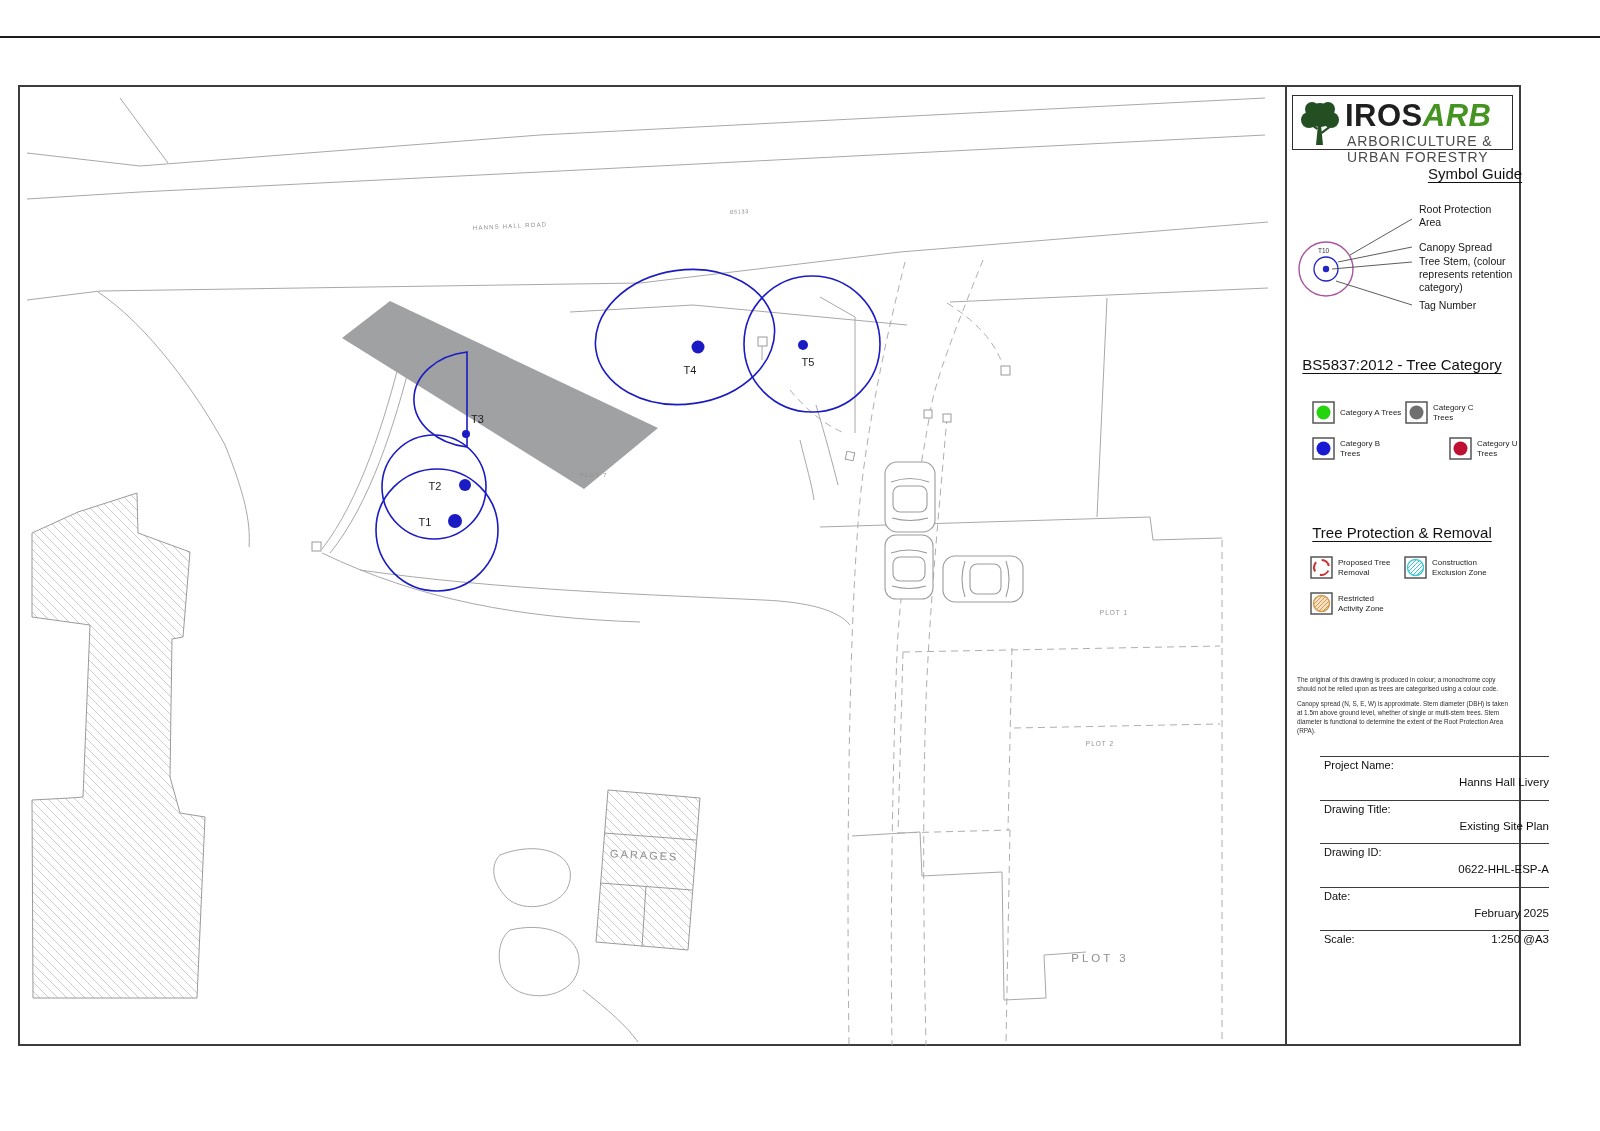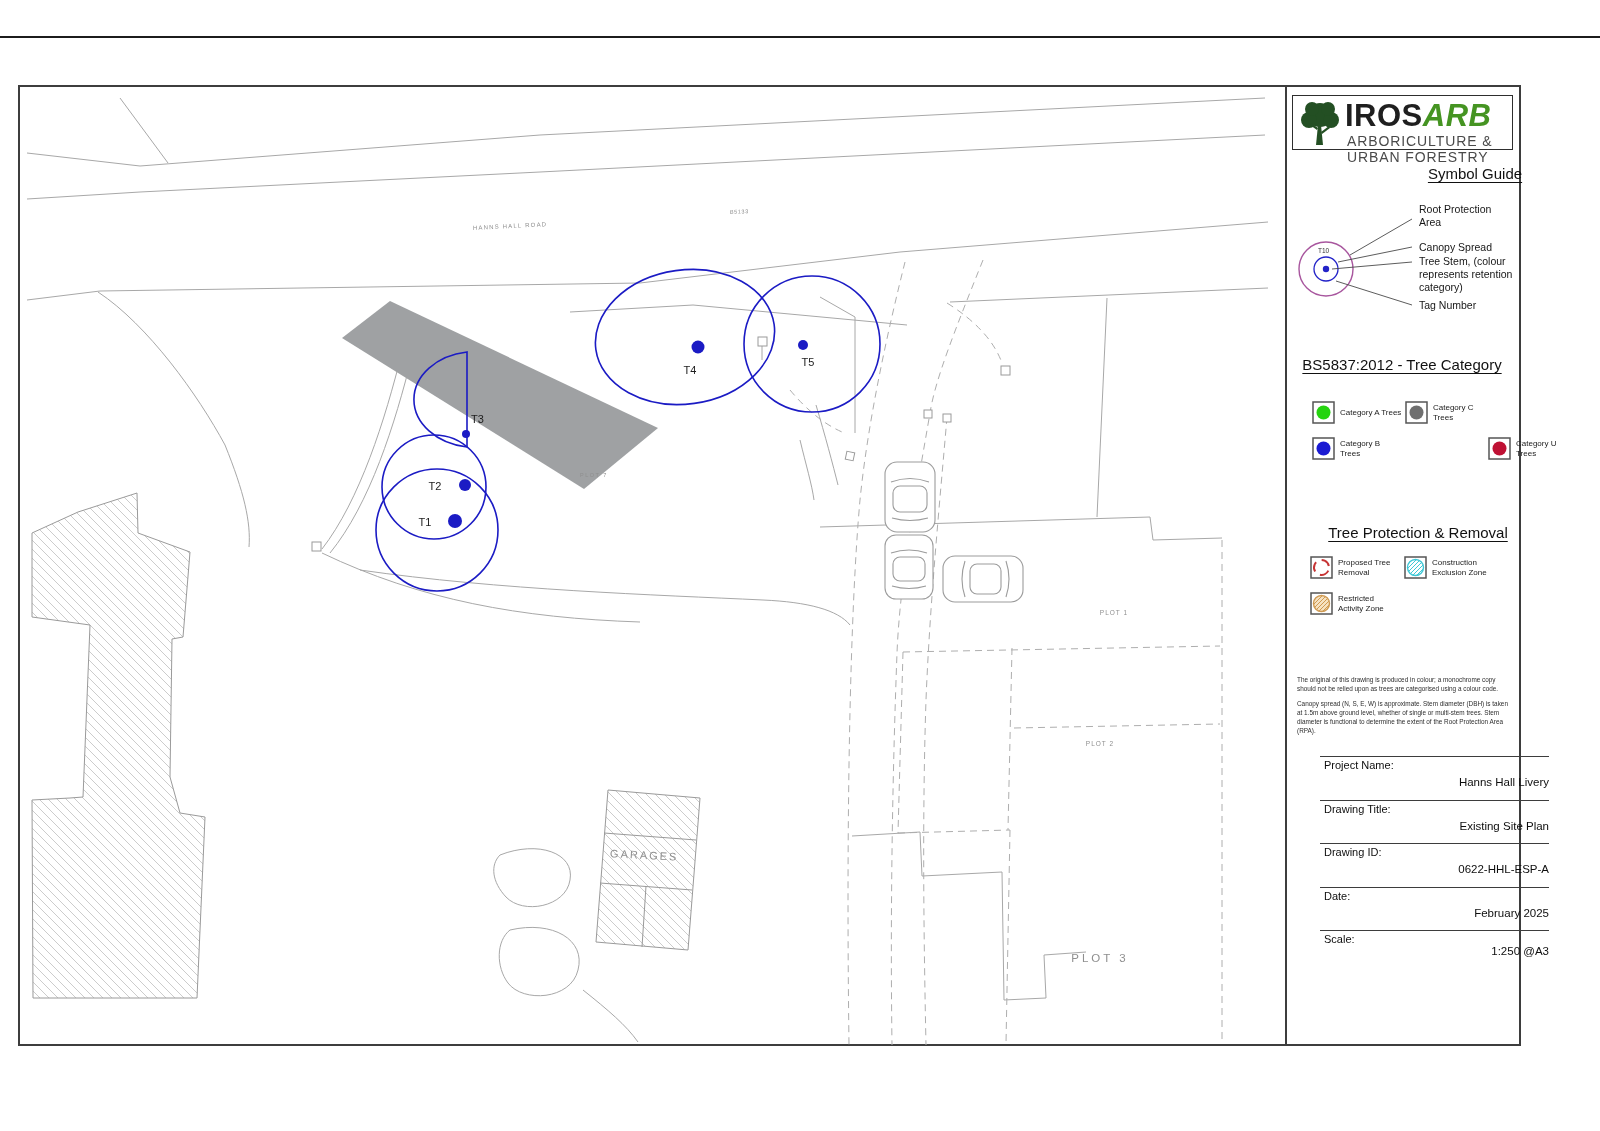--- a/index.html
+++ b/index.html
@@ -18,21 +18,21 @@
   .tb-h span{text-decoration:underline;text-underline-offset:3px;}
   .sg-label{position:absolute;left:125px;width:94px;font-size:10.5px;line-height:1.26;color:#161616;}
   .chip-item{position:absolute;display:flex;align-items:center;}
   .chip-item span{margin-left:5px;font-size:8px;color:#222;line-height:1.25;width:62px;}
   .notes{left:1297px;top:676px;width:212px;font-size:6.4px;line-height:1.4;color:#2e2e2e;}
   .notes p{margin:0 0 6px 0;}
   #fields{left:1288px;top:756px;width:229px;margin-left:32px;}
   .frow{border-top:1.4px solid #3d3d3d;position:relative;box-sizing:border-box;}
   .flabel{position:absolute;left:4px;top:2px;font-size:11px;color:#0e0e0e;}
   .fvalue{position:absolute;left:0;right:0;top:19px;text-align:right;font-size:11.5px;color:#0e0e0e;}
-  .frow.short .fvalue{top:14px;}
+  .frow.short .fvalue{top:2px;}
   
   text{font-family:"Liberation Sans",sans-serif;}
   .t-gray{fill:#8f8f8f;}
   .t-tag{fill:#1d1d1d;font-size:11px;}
 </style>
 </head>
 <body>
 
 <div id="page">
   <div id="top-rule" class="abs"></div>
@@ -218,29 +218,29 @@
       </svg>
     <span>Category C Trees</span>
   </div>
   <div class="chip-item abs" style="left:1312px;top:437px;">
     <svg width="23" height="23">
         <rect x="1" y="1" width="21" height="21" fill="#fff" stroke="#555" stroke-width="1.5"></rect>
         <circle cx="11.5" cy="11.5" r="7" fill="#1a1ad2"></circle>
       </svg>
     <span>Category B Trees</span>
   </div>
-  <div class="chip-item abs" style="left:1444px;top:437px;padding-left:44px;">
+  <div class="chip-item abs" style="left:1405px;top:437px;padding-left:44px;">
     <svg width="23" height="23">
         <rect x="1" y="1" width="21" height="21" fill="#fff" stroke="#555" stroke-width="1.5"></rect>
         <circle cx="11.5" cy="11.5" r="7" fill="#bf1134"></circle>
       </svg>
     <span>Category U Trees</span>
   </div>
 
-  <div class="tb-h abs" style="left:1287px;top:524px;padding-left:16px;"><span>Tree Protection &amp; Removal</span></div>
+  <div class="tb-h abs" style="left:1287px;top:524px;"><span>Tree Protection &amp; Removal</span></div>
 
   <div class="chip-item abs" style="left:1310px;top:556px;">
     <svg width="23" height="23">
         <rect x="1" y="1" width="21" height="21" fill="#fff" stroke="#555" stroke-width="1.5"></rect>
         <circle cx="11.5" cy="11.5" r="7.5" fill="none" stroke-width="2" stroke-dasharray="10 6" transform="rotate(25 11.5 11.5)" stroke="#c63333"></circle>
       </svg>
     <span>Proposed Tree Removal</span>
   </div>
   <div class="chip-item abs" style="left:1404px;top:556px;">
     <svg width="23" height="23">

